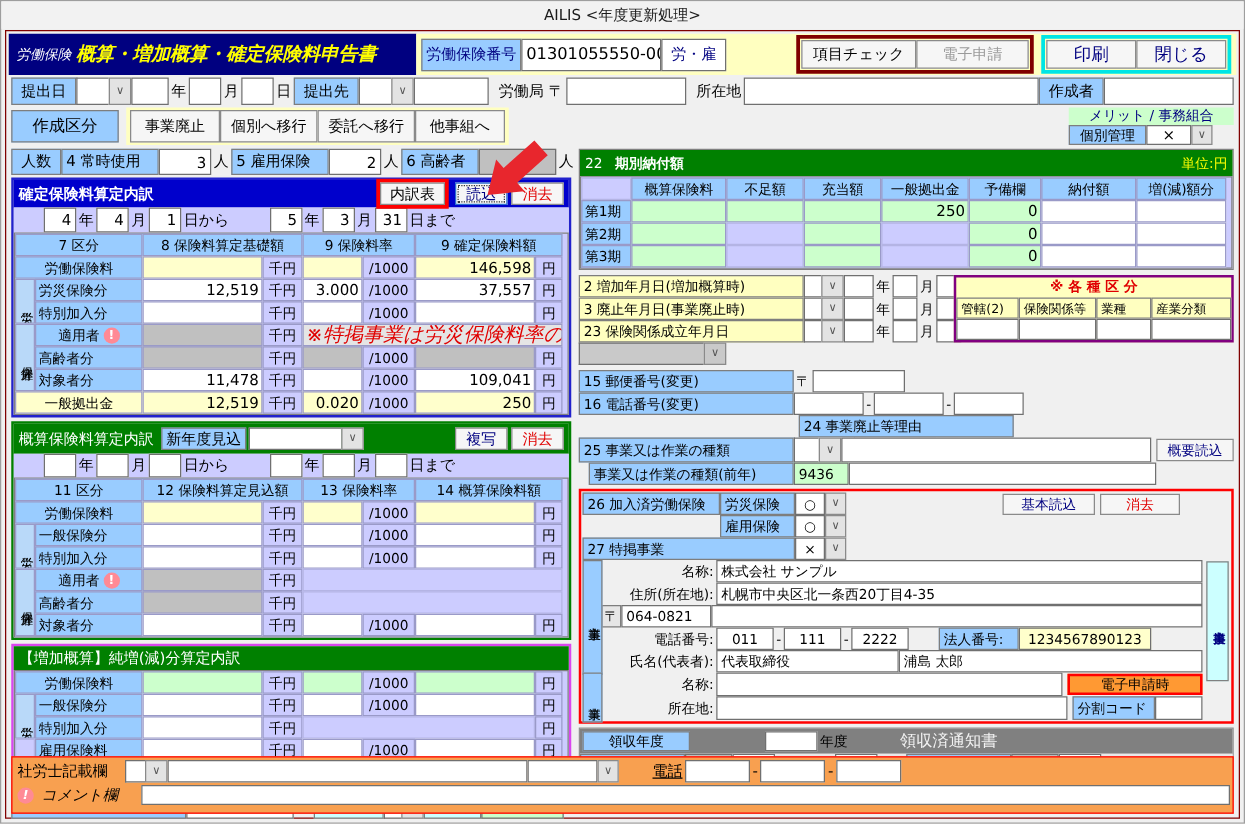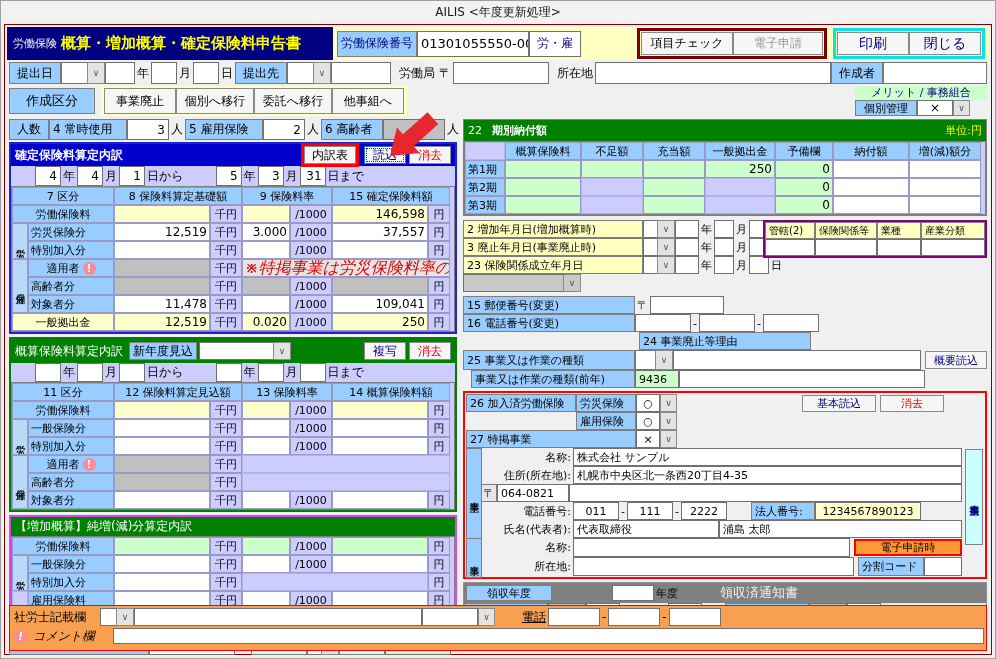--- a/index.html
+++ b/index.html
@@ -25,21 +25,21 @@
   .dd .arr::after{content:"∨";font-size:9px;color:#555;}
   .dd.gy .box,.dd.gy .arr{background:#C9C9C9;}
   .btn{background:#F6F6F6;border:1px solid #8a8a8a;display:flex;align-items:center;justify-content:center;color:#000080;height:100%;padding:0 4px;white-space:nowrap;}
   .btn.red{color:#E00000;}
   .btn.blk{color:#000;}
   .btn.dis{color:#9a9a9a;}
   .warn{width:13px;height:13px;border-radius:50%;background:#FF8A95;color:#fff;font-size:10px;font-weight:bold;display:inline-flex;align-items:center;justify-content:center;margin-left:3px;flex:none;}
   .warn::after{content:"!";}
   
   #hdr1{position:absolute;top:2px;left:2px;right:2px;height:33px;}
-  #hdr1 .navy{background:#000080;height:100%;display:flex;align-items:center;padding:16px 6px;}
+  #hdr1 .navy{background:#000080;height:100%;display:flex;align-items:center;padding:16px 6px;font-style:italic;}
   #hdr1 .strip{background:#FFFFC0;height:100%;display:flex;align-items:center;flex:1;padding:0 4px;}
   
   .gridt{display:grid;background:#CCCCFF;border:1px solid #808080;}
   .gridt > div{border:1px solid #9a9ac8;display:flex;align-items:center;padding:0 2px;overflow:hidden;white-space:nowrap;box-sizing:border-box;font-size:11px;}
   .gridt .hc{background:#99CCFF;justify-content:center;}
   .gridt .rl{background:#99CCFF;}
   .gridt .gl{background:#B9D9F9;justify-content:center;writing-mode:vertical-rl;text-orientation:upright;font-size:10px;padding:0;line-height:1;}
   .gridt .u{background:#CCCCFF;justify-content:center;font-size:11px;}
   .gridt .f{background:#FFF;justify-content:flex-end;font-size:12px;}
   .gridt .f.yl{background:#FFFFCC;}
@@ -164,21 +164,21 @@
             <span class="t">年</span>
           <div class="fld num" style="width:26px;">3</div>
             <span class="t">月</span>
           <div class="fld num" style="width:26px;">31</div>
             <span class="t">日まで</span>
         </div>
         <div class="gridt" style="grid-template-columns:16px 86px 96px 32px 48px 42px 96px 22px;grid-auto-rows:18px;">
           <div class="hc" style="grid-column:1/3;">7 区分</div>
           <div class="hc" style="grid-column:3/5;">8 保険料算定基礎額</div>
           <div class="hc" style="grid-column:5/7;">9 保険料率</div>
-          <div class="hc" style="grid-column:7/9;">15 確定保険料額</div>
+          <div class="hc" style="grid-column:7/9;">9 確定保険料額</div>
 
           <div class="rl" style="grid-column:1/3;justify-content:center;">労働保険料</div>
           <div class="f yl"></div>
             <div class="u">千円</div>
           <div class="f yl"></div>
             <div class="u">/1000</div>
           <div class="f yl">146,598</div>
             <div class="u">円</div>
 
           <div class="gl" style="grid-row:span 2;">労災</div>
@@ -473,20 +473,21 @@
           <div class="fld" style="width:20px;"></div>
             <span class="t">日</span>
         </div>
         <div class="row" style="height:18px;">
           <div class="dd gy" style="width:118px;">
               <div class="box"></div>
               <div class="arr"></div>
             </div>
         </div>
         <div style="position:absolute;top:0;right:0;width:220px;border:2px solid #800080;background:#FFFFC0;">
+          <div style="color:#E00000;text-align:center;height:16px;line-height:16px;font-weight:bold;">※ 各 種 区 分</div>
           <div class="row" style="height:17px;">
             <div class="ylbl c" style="width:50px;font-size:10px;">管轄(2)</div>
             <div class="ylbl c" style="width:62px;font-size:10px;">保険関係等</div>
             <div class="ylbl c" style="width:44px;font-size:10px;">業種</div>
             <div class="ylbl c" style="flex:1;font-size:10px;">産業分類</div>
           </div>
           <div class="row" style="height:17px;">
             <div class="fld" style="width:50px;"></div>
             <div class="fld" style="width:62px;"></div>
             <div class="fld" style="width:44px;"></div>

